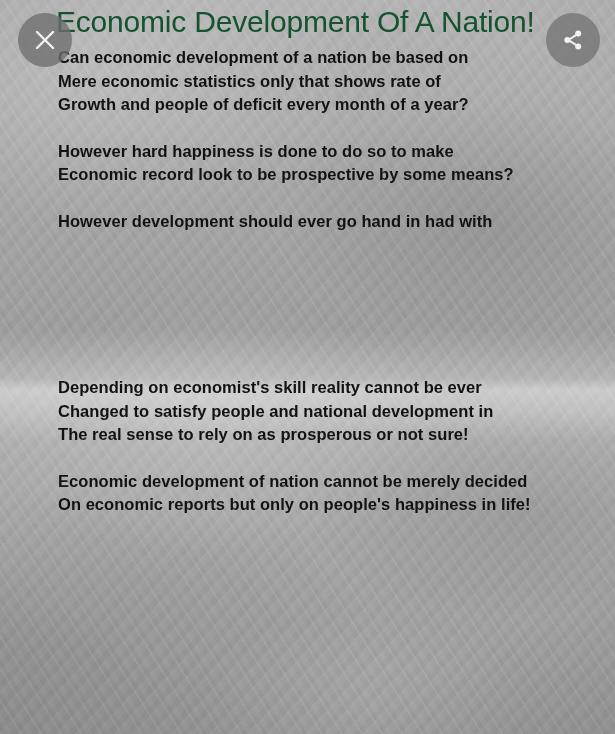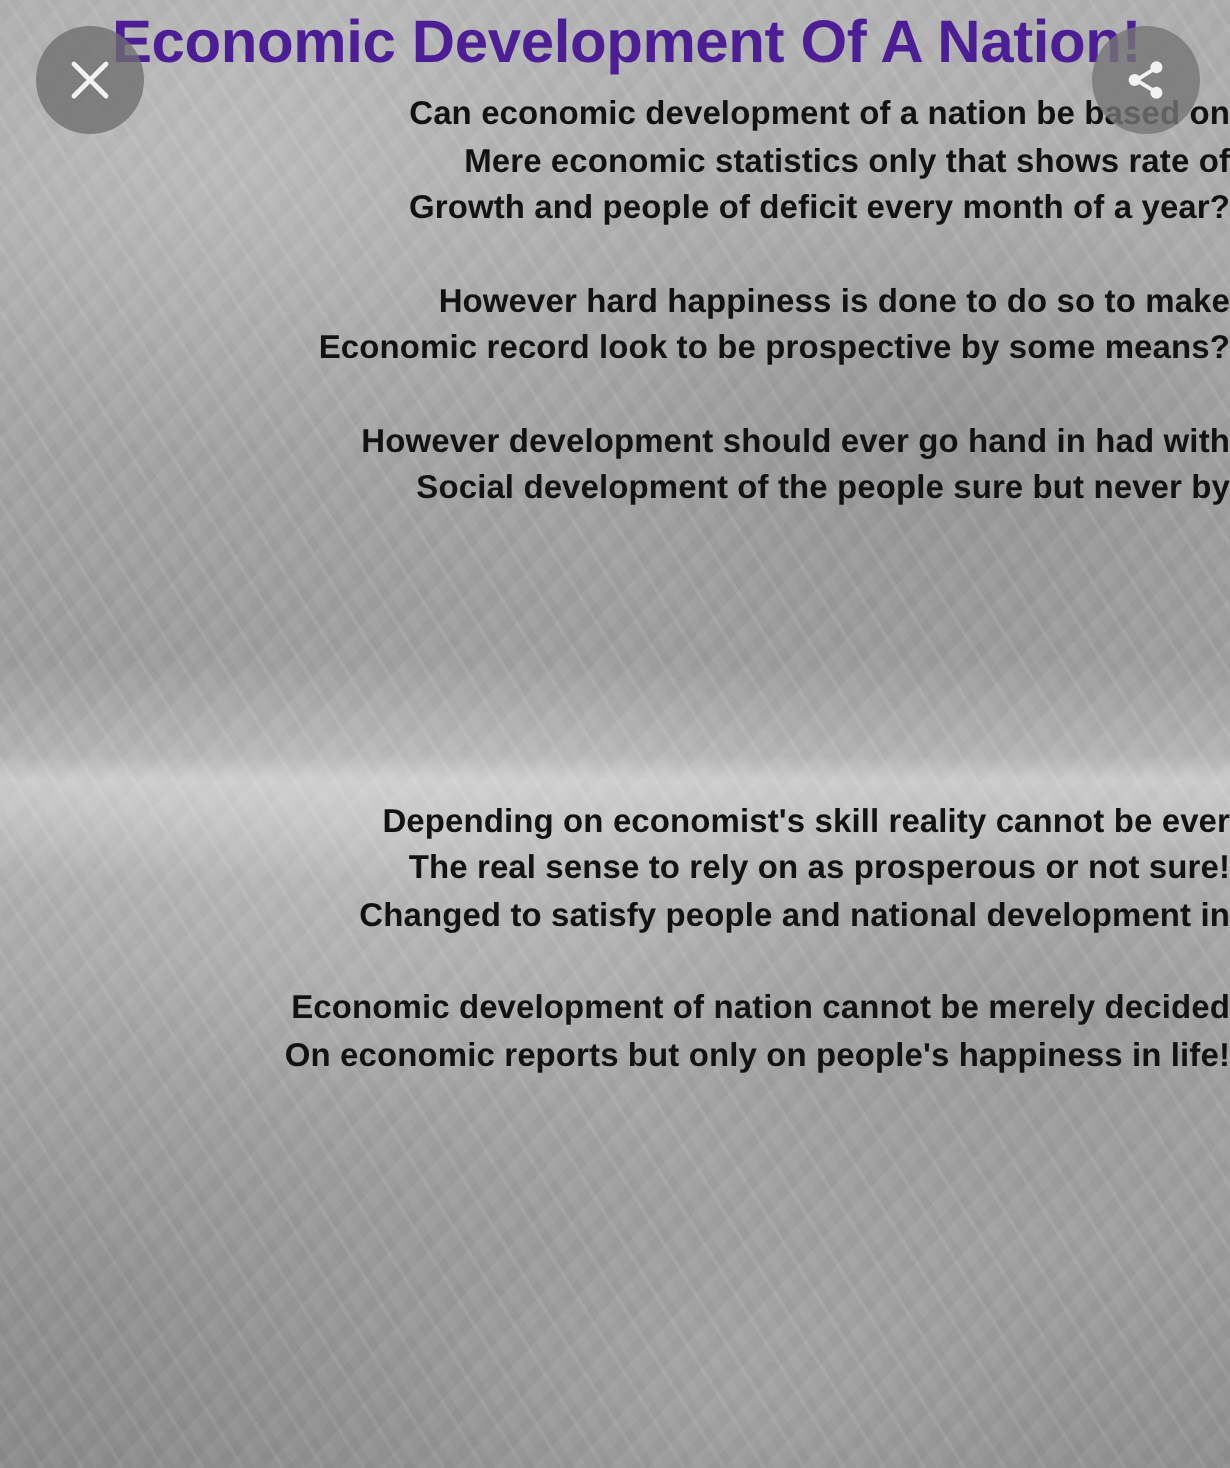--- a/index.html
+++ b/index.html
@@ -78,29 +78,28 @@
     left: 0;
     top: 0;
     width: 615px;
     padding: 0;
   }
   .title {
     margin: 0;
     padding: 4px 0 6px 56px;
     font-size: 30px;
     line-height: 36px;
-    font-weight: bold;
-    color: #4c1d95;
+    font-weight: normal;
+    color: #14532d;
     letter-spacing: -0.2px;
     white-space: nowrap;
   }
   .stanza {
     margin: 0;
     padding: 0 0 0 58px;
-    text-align: right;
   }
   .line {
     font-size: 16.5px;
     line-height: 23.5px;
     font-weight: bold;
     color: #121212;
     white-space: nowrap;
     letter-spacing: .05px;
   }
   .gap-sm { height: 23px; }
@@ -147,32 +146,31 @@
 
     <div class="stanza">
       <div class="line">However hard happiness is done to do so to make</div>
       <div class="line">Economic record look to be prospective by some means?</div>
     </div>
 
     <div class="gap-sm"></div>
 
     <div class="stanza">
       <div class="line">However development should ever go hand in had with</div>
-      <div class="line">Social development of the people sure but never by</div>
     </div>
 
     <div class="gap-lg"></div>
 
 
     <div class="gap-sm"></div>
 
     <div class="stanza">
       <div class="line">Depending on economist's skill reality cannot be ever</div>
+      <div class="line">Changed to satisfy people and national development in</div>
       <div class="line">The real sense to rely on as prosperous or not sure!</div>
-      <div class="line">Changed to satisfy people and national development in</div>
     </div>
 
     <div class="gap-sm"></div>
 
     <div class="stanza">
       <div class="line">Economic development of nation cannot be merely decided</div>
       <div class="line">On economic reports but only on people's happiness in life!</div>
     </div>
 
   </div>

